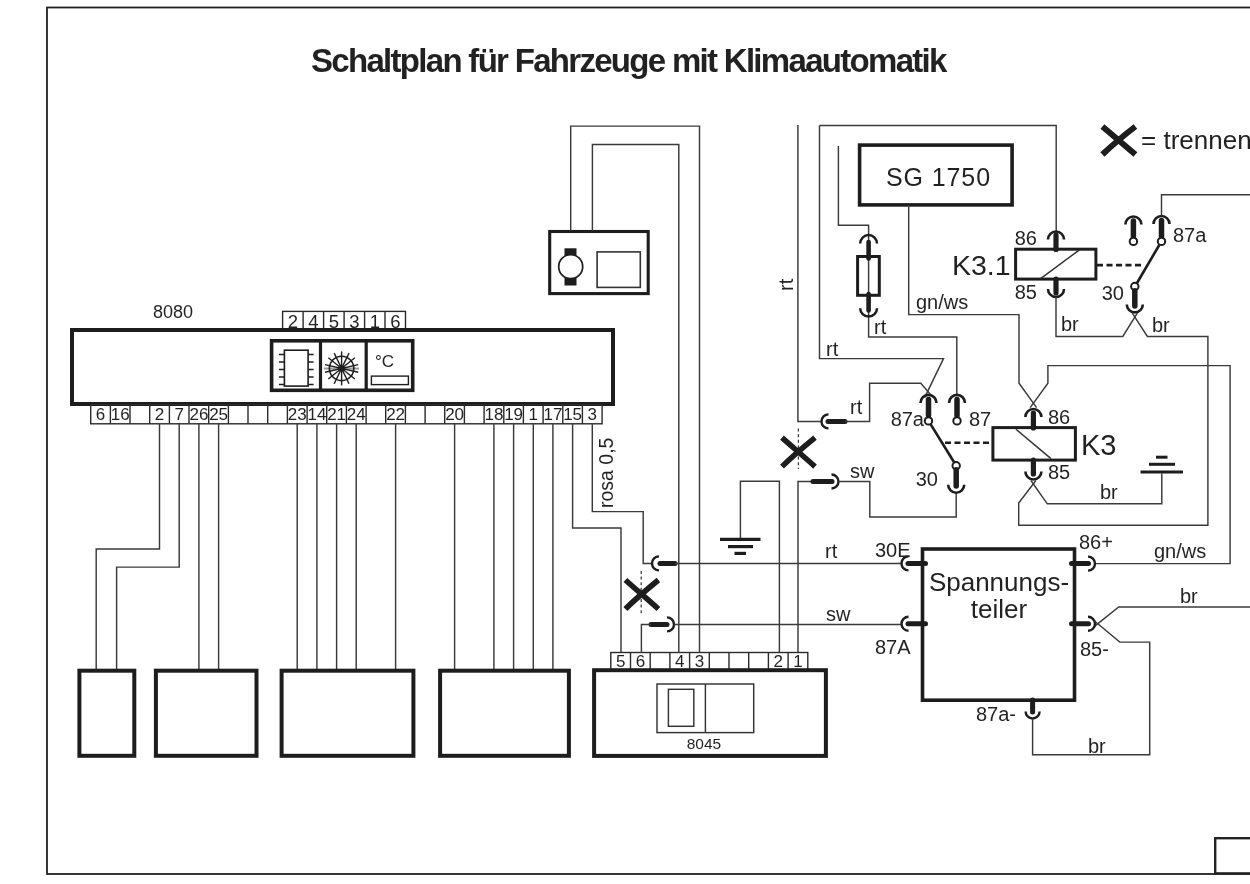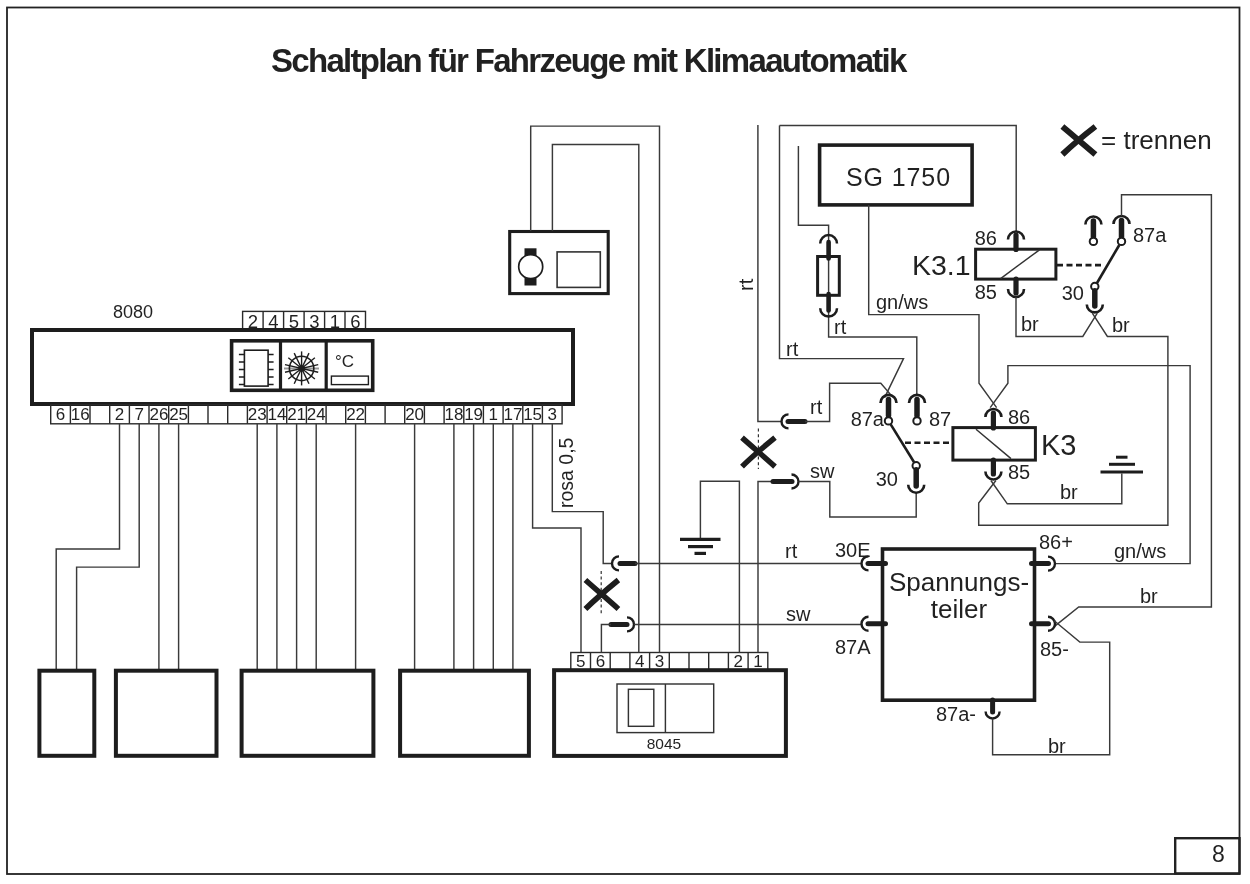--- a/index.html
+++ b/index.html
@@ -1,17 +1,17 @@
 <!DOCTYPE html>
 <html><head>
 <meta charset="utf-8">
 <style>
   html,body{margin:0;padding:0;background:#fff;}
   svg{display:block;font-family:"Liberation Sans", sans-serif;}
-  .wrap{transform:translateZ(0);}
+  .wrap{transform:translateZ(0);padding-left:40px;}
   text{fill:#1d1d1d;fill-opacity:0.98;}
 </style>
 </head>
 <body>
 <div class="wrap">
 <svg width="1250" height="884" viewBox="0 0 1250 884" xmlns="http://www.w3.org/2000/svg">
 
 <rect x="7" y="7.5" width="1232.5" height="866.5" fill="none" stroke="#222" stroke-width="1.8"></rect>
 
 <text x="271" y="71.8" font-size="33" font-weight="bold" letter-spacing="-1.7">Schaltplan für Fahrzeuge mit Klimaautomatik</text>

